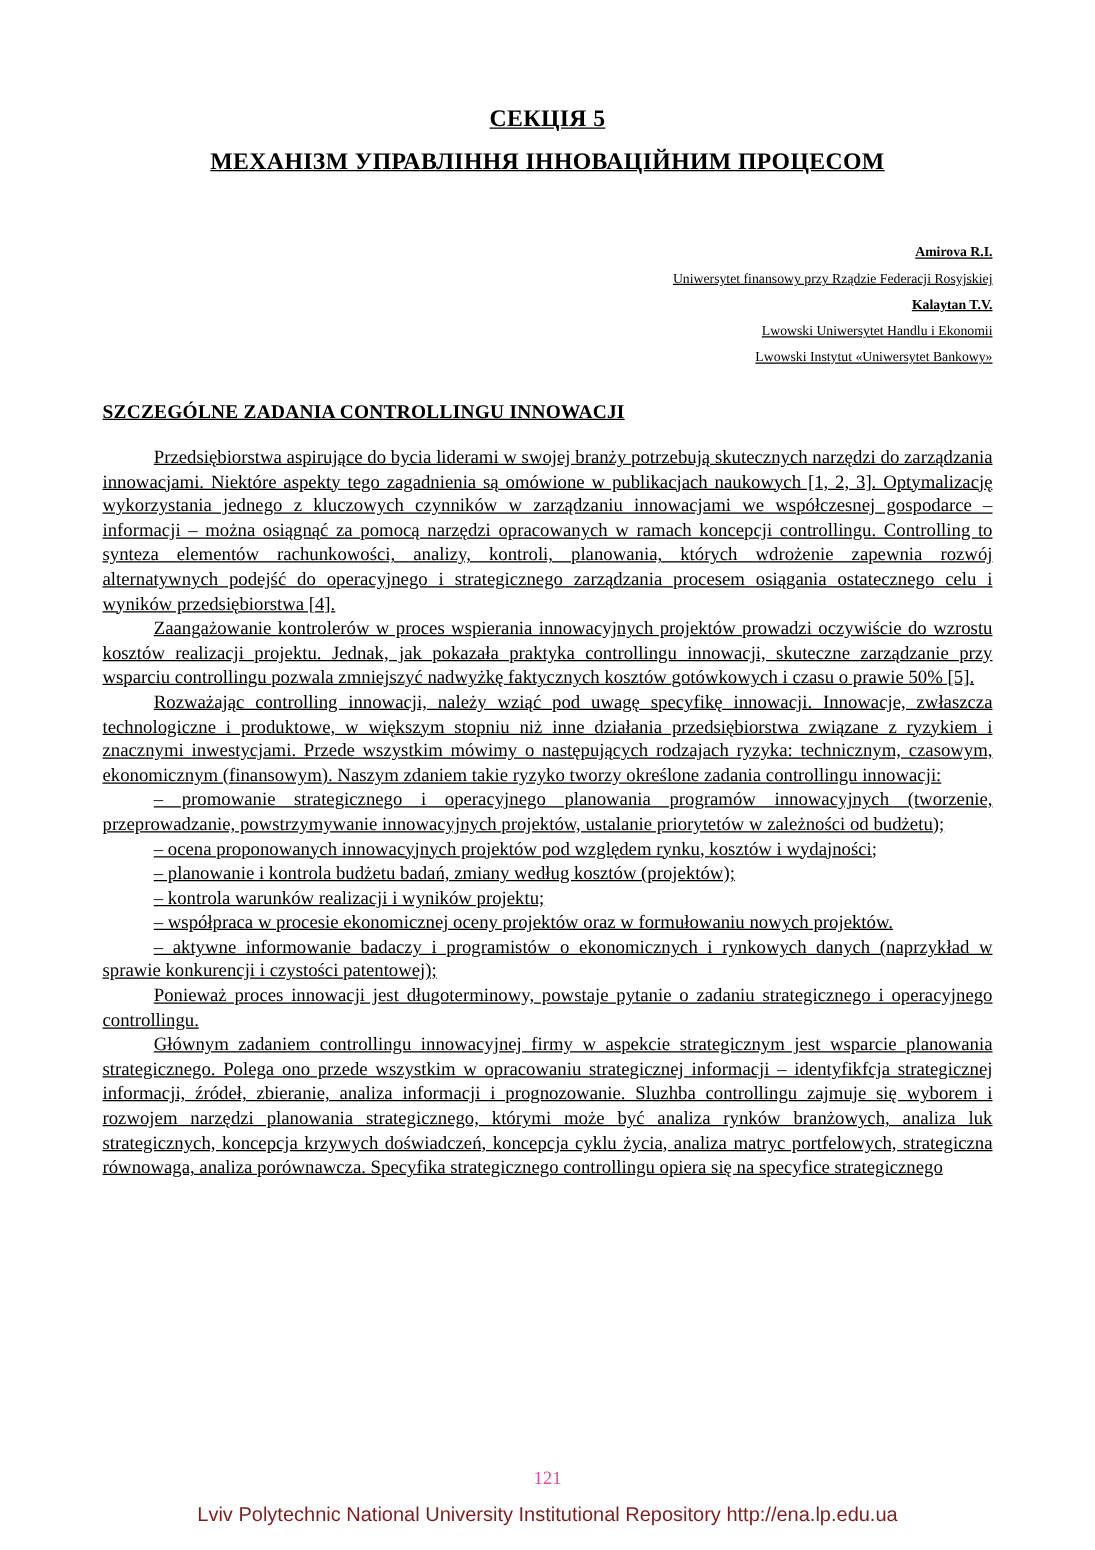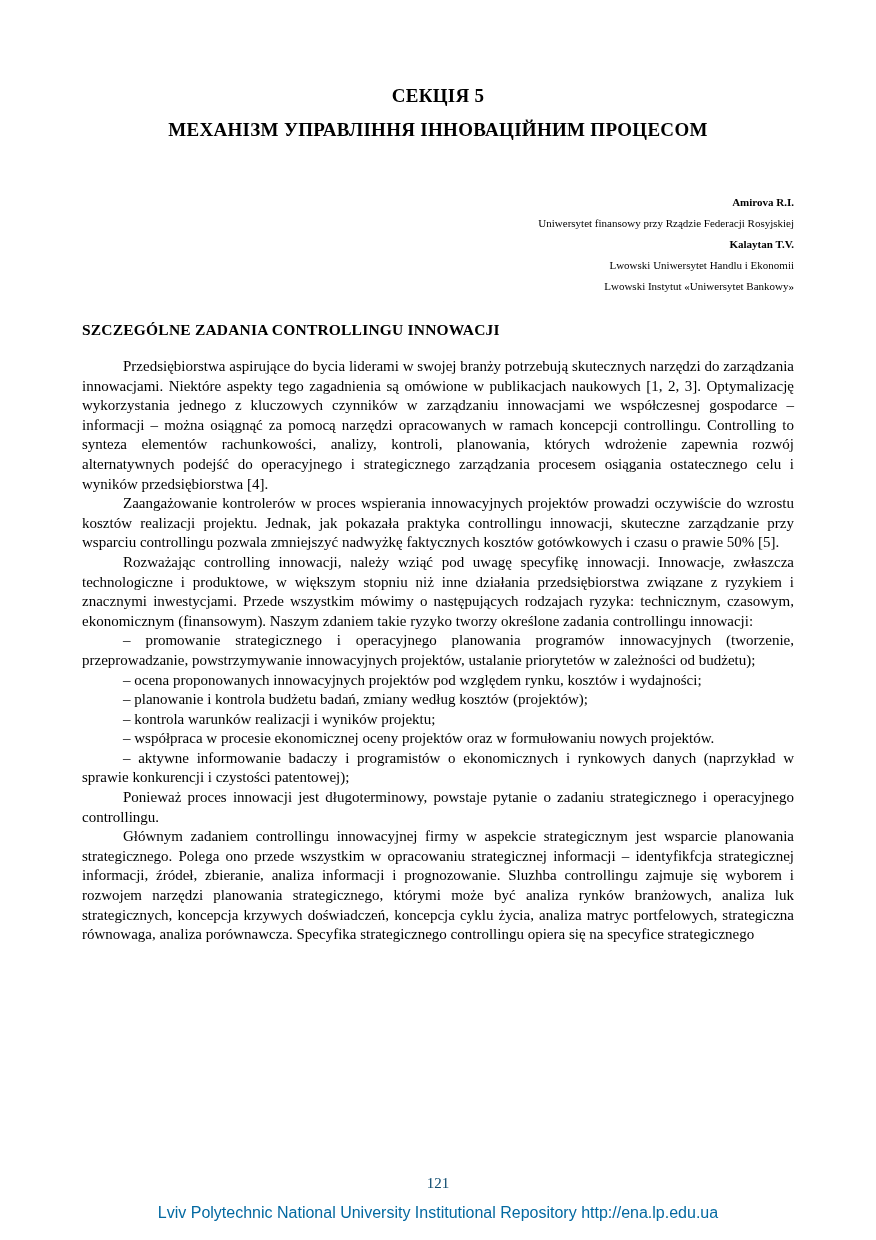--- a/index.html
+++ b/index.html
@@ -7,20 +7,21 @@
   body { font-family: "Liberation Serif", serif; color: #000; }
 
   .page {
     position: relative;
     width: 876px;
     height: 1240px;
     margin: 0 auto;
     background: #ffffff;
     padding: 84px 82px 0 82px;
     overflow: hidden;
+    text-decoration: underline;
   }
 
   .section-heading {
     text-align: center;
     font-weight: bold;
     font-size: 19px;
     letter-spacing: 0.3px;
     line-height: 24px;
   }
   .section-heading.line1 { margin-bottom: 10px; }
@@ -52,32 +53,32 @@
     margin: 0;
   }
 
   .page-number {
     position: absolute;
     bottom: 48px;
     left: 0;
     width: 100%;
     text-align: center;
     font-size: 15px;
-    color: #0c4a6e;
+    color: #ec4899;
   }
 
   .repository-line {
     position: absolute;
     bottom: 18px;
     left: 0;
     width: 100%;
     text-align: center;
     font-family: "Liberation Sans", sans-serif;
     font-size: 16px;
-    color: #0369a1;
+    color: #7f1d1d;
   }
 </style>
 </head>
 <body>
 
 <div class="page">
 
   <div class="section-heading line1">СЕКЦІЯ 5</div>
   <div class="section-heading line2">МЕХАНІЗМ УПРАВЛІННЯ ІННОВАЦІЙНИМ ПРОЦЕСОМ</div>
 

